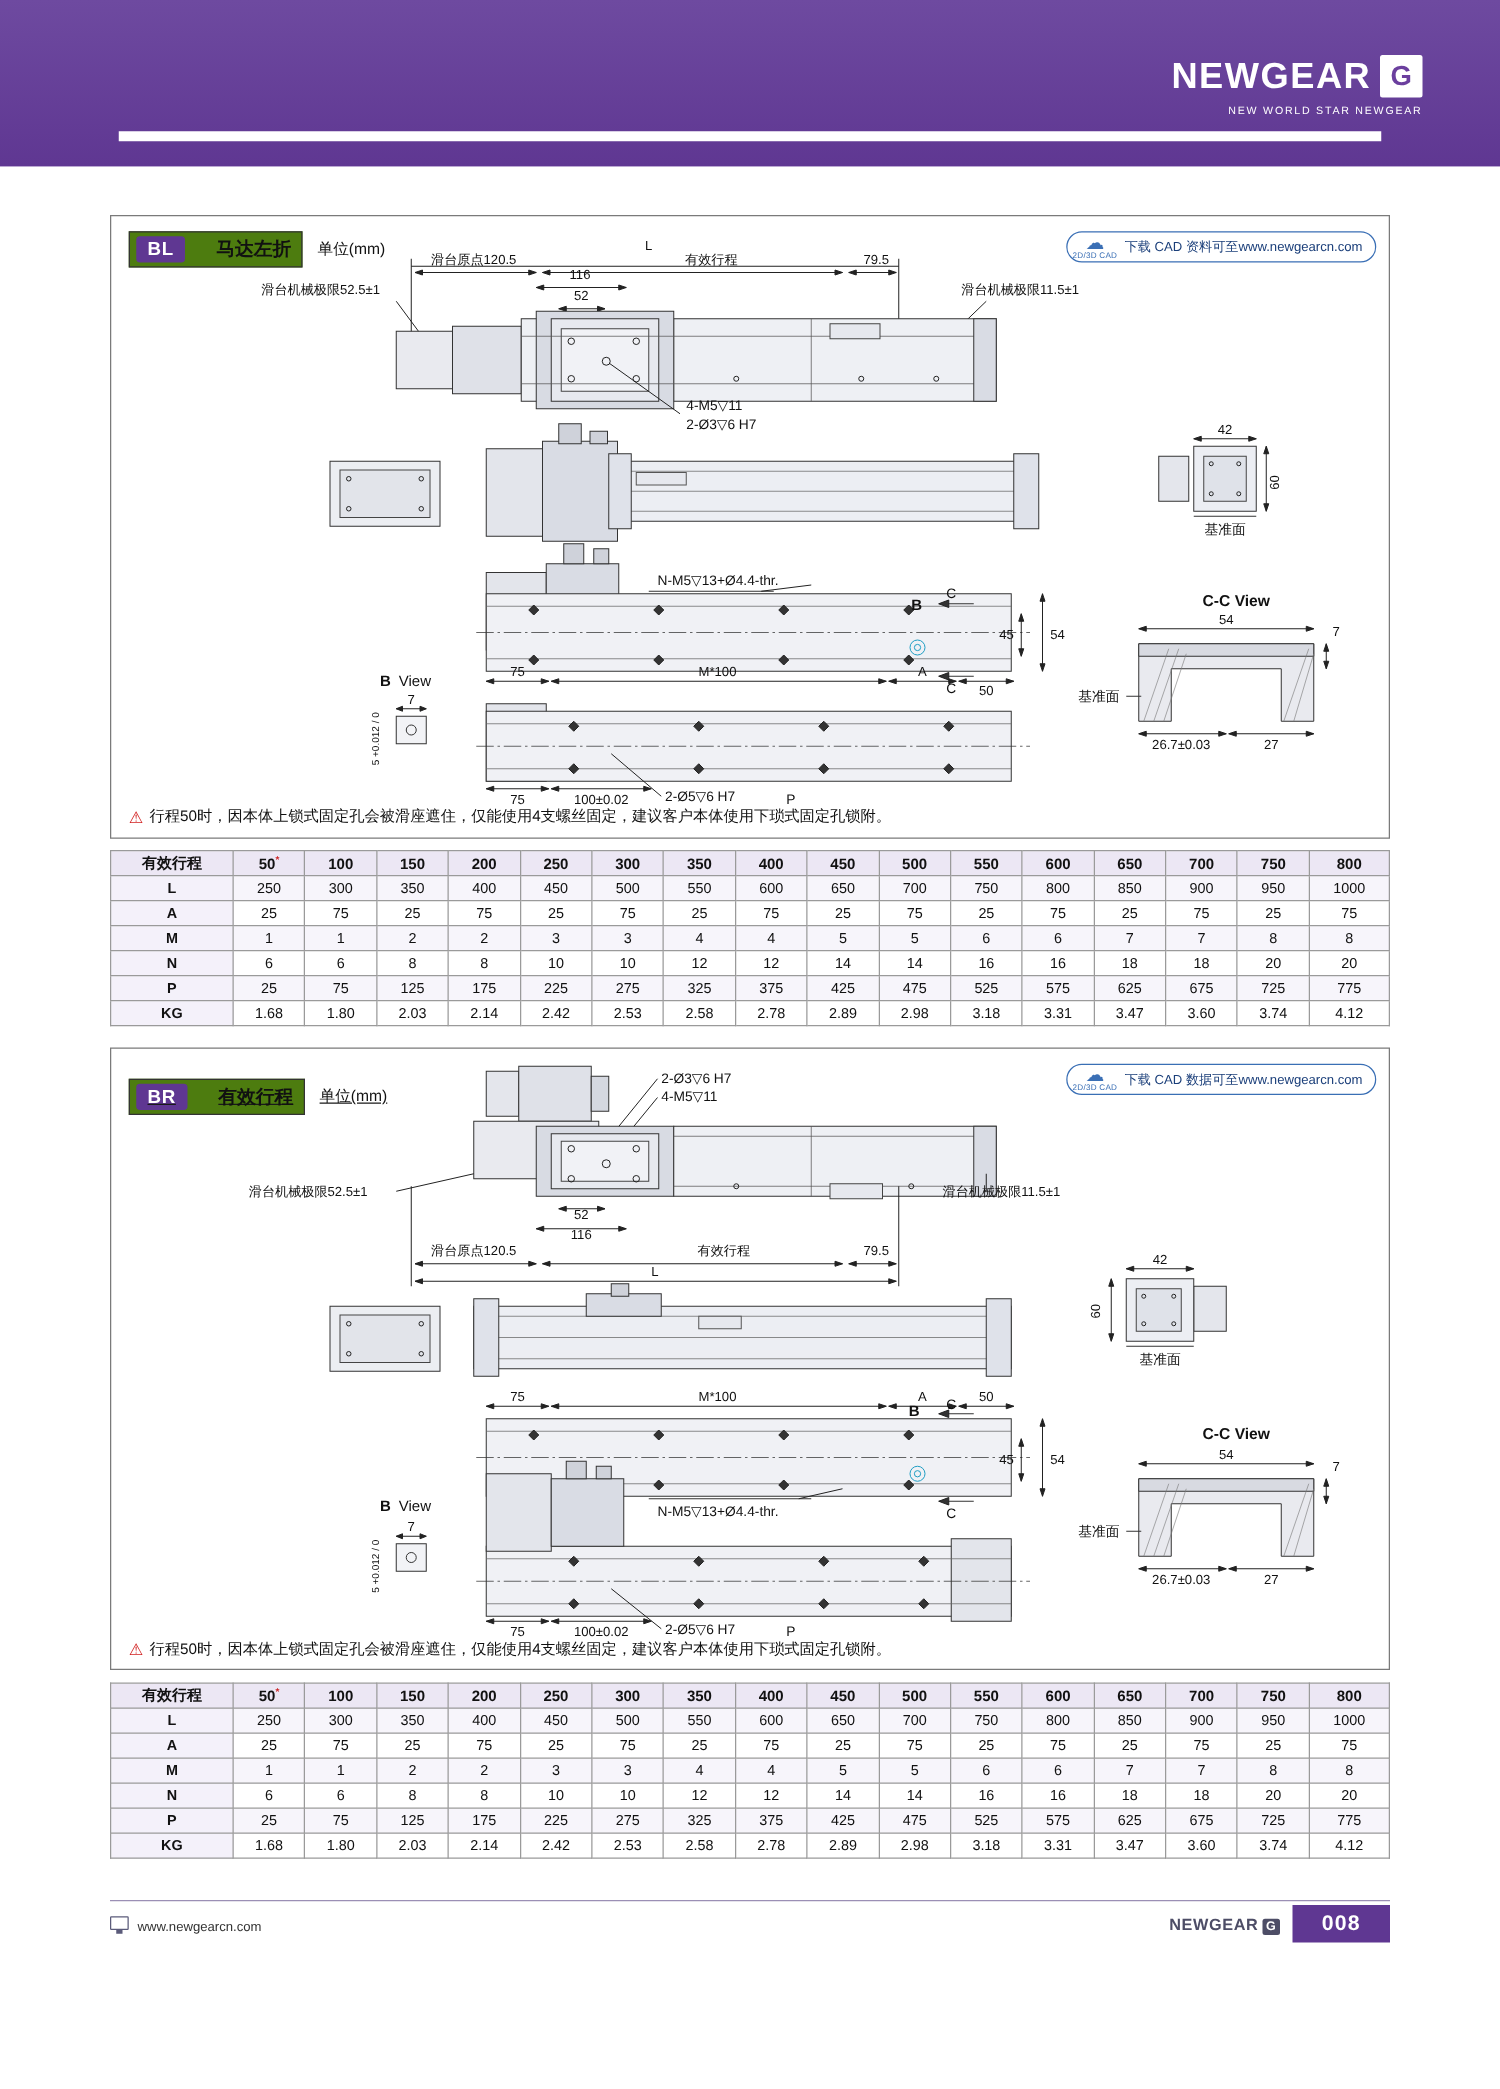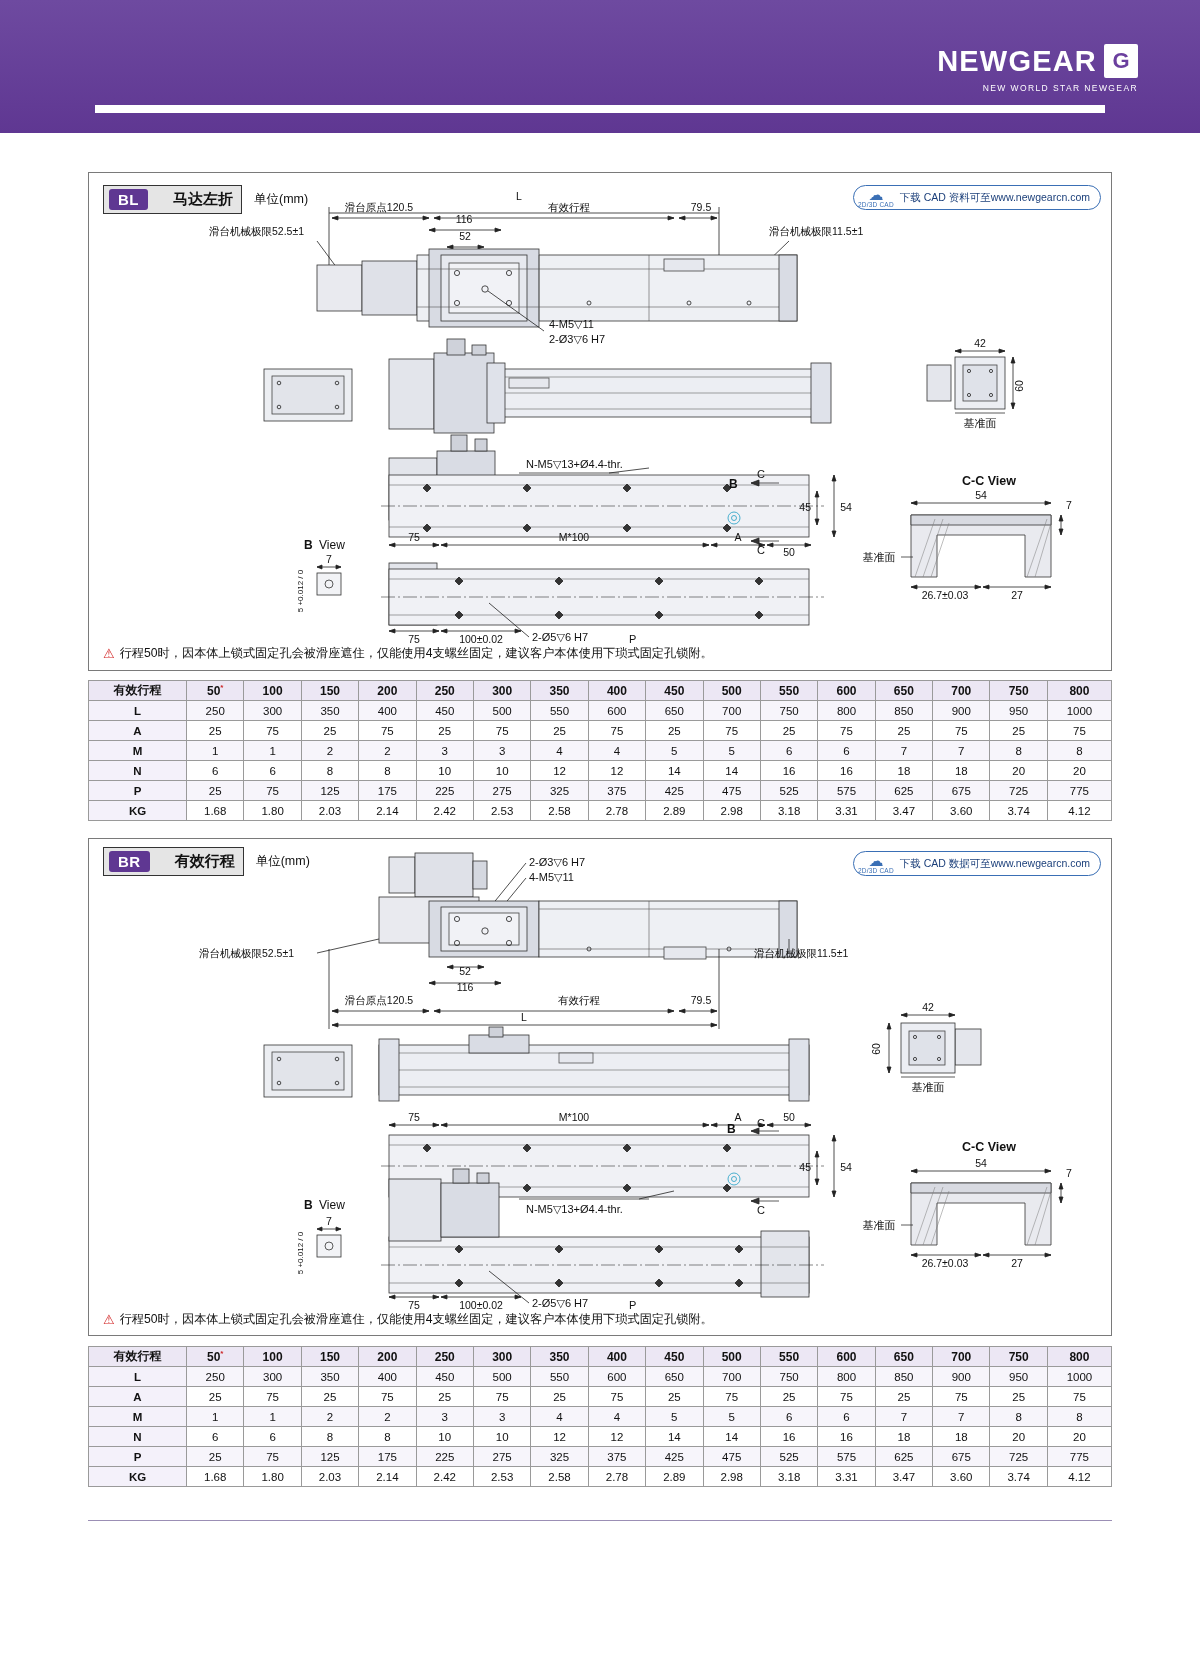--- a/index.html
+++ b/index.html
@@ -31,21 +31,21 @@
   .panel { position:absolute; border:1px solid #7a7a7a; background:#fff; }
   #panel-bl { left:88px; top:172px; width:1024px; height:499px; }
   #panel-br { left:88px; top:838px; width:1024px; height:498px; }
 
   .badge-wrap { position:absolute; display:flex; align-items:center; }
   .badge {
     background:#5f3792; color:#fff; font-weight:bold; font-size:15px;
     padding:2px 9px; border-radius:3px; letter-spacing:0.5px;
   }
   .badge-text { font-size:15px; font-weight:bold; margin-left:25px; color:#111; }
-  .badge-box { border:1px solid #333; padding:3px 8px 3px 5px; display:flex; align-items:center; background:#e5e5e5;}
+  .badge-box { border:1px solid #333; padding:3px 8px 3px 5px; display:flex; align-items:center; background:#4d7c0f;}
   .unit { font-size:12.5px; margin-left:12px; color:#111;text-align:right; }
 
   
   .cadpill {
     position:absolute; display:flex; align-items:center; gap:6px;
     border:1px solid #3a6fb5; border-radius:13px; background:#fff;
     padding:2px 10px 2px 4px; height:25px;
   }
   .cad-cloud { color:#3a6fb5; font-size:15px; line-height:1; }
   .cad-2d3d { font-size:6.5px; color:#3a6fb5; letter-spacing:0.2px; }
@@ -500,21 +500,21 @@
           <td>3.47</td>
           <td>3.60</td>
           <td>3.74</td>
           <td>4.12</td>
         </tr>
       </tbody>
   </table>
 
   <div class="panel" id="panel-br">
 
-    <div class="badge-wrap" style="left:14px; top:8px;">
+    <div class="badge-wrap" style="left:14px; top:24px;text-decoration:underline;">
       <div class="badge-box">
         <span class="badge">BR</span>
         <span class="badge-text">有效行程</span>
       </div>
       <span class="unit">单位(mm)</span>
     </div>
 
     <div class="cadpill" style="right:10px; top:12px;">
       <span style="display:flex;flex-direction:column;align-items:center;line-height:1;">
         <span class="cad-cloud">☁</span>
@@ -892,14 +892,23 @@
           <td>3.31</td>
           <td>3.47</td>
           <td>3.60</td>
           <td>3.74</td>
           <td>4.12</td>
         </tr>
       </tbody>
   </table>
 
   <div class="footer-line"></div>
+  <div class="footer">
+    <span class="monitor-ico"></span>
+    <span class="monitor-stand"></span>
+    <span class="footer-url">www.newgearcn.com</span>
+    <span class="footer-brand">
+      <span>NEWGEAR</span><span class="mk">G</span>
+    </span>
+    <span class="pagenum">008</span>
+  </div>
 
 </div>
 
 </body></html>

